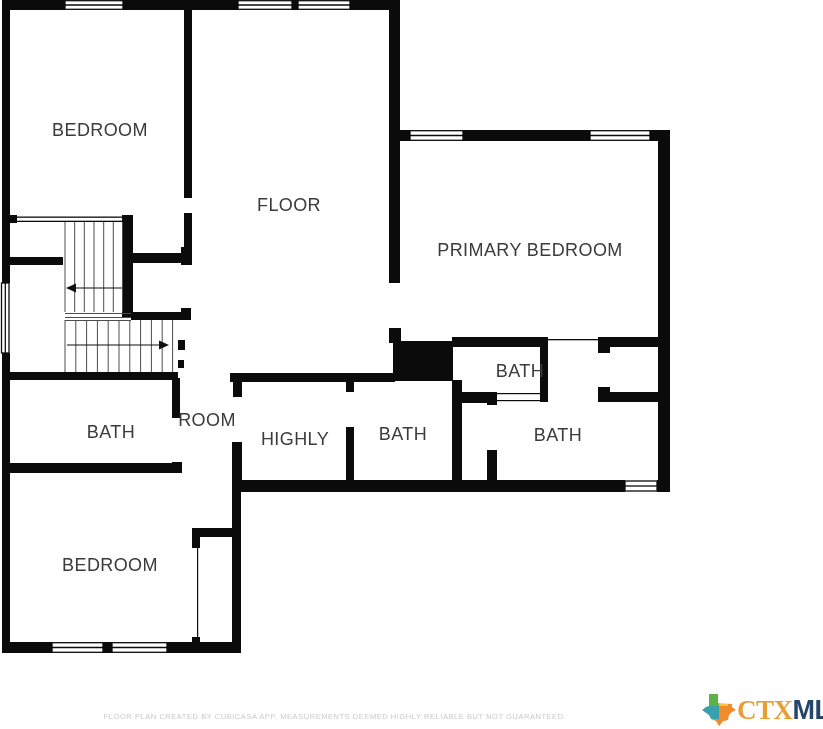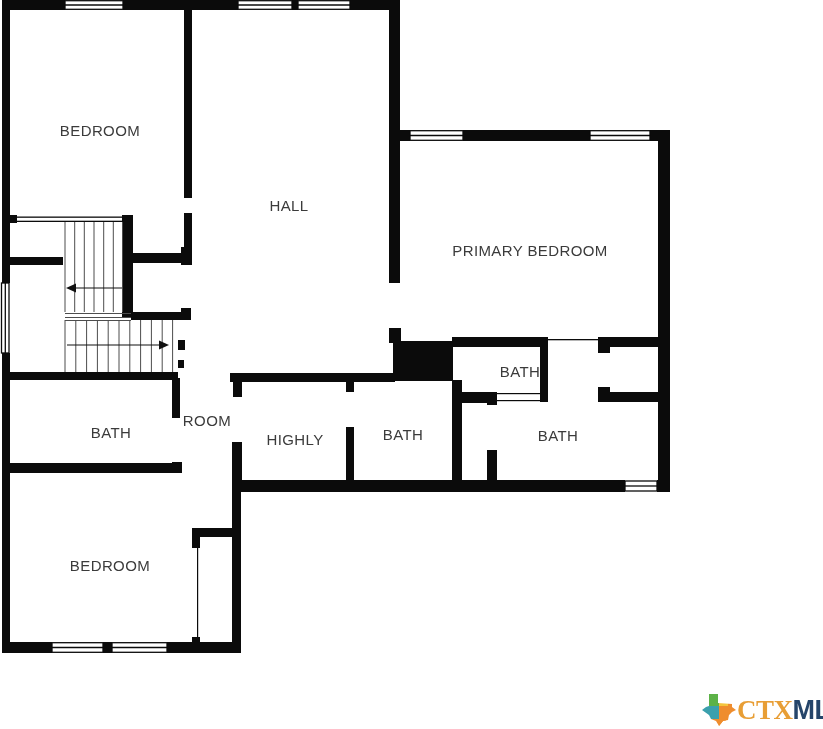--- a/index.html
+++ b/index.html
@@ -17,21 +17,21 @@
     width:823px;height:729px;
     background:var(--bg);
     overflow:hidden;
     font-family:"Liberation Sans", sans-serif;
   }
   #plan-svg{position:absolute;left:0;top:0;}
   .room-label{
     position:absolute;
     transform:translate(-50%,-50%);
     color:var(--label);
-    font-size:15px;
+    font-size:18px;
     letter-spacing:0.4px;
     white-space:nowrap;
     font-weight:400;
   }
   #disclaimer{
     position:absolute;
     left:335px;top:712px;
     transform:translateX(-50%);
     color:var(--disclaimer);
     font-size:7.5px;
@@ -214,31 +214,32 @@
       </g>
       <g>
         <line x1="67" y1="345" x2="160" y2="345" stroke-width="1.2"></line>
         <polygon points="169,345 159,340.5 159,349.5" stroke="none"></polygon>
       </g>
     </g>
   </svg>
 
   <div>
     <div class="room-label" style="left:100px;top:130px">BEDROOM</div>
-    <div class="room-label" style="left:289px;top:205px">HALL</div>
+    <div class="room-label" style="left:289px;top:205px">FLOOR</div>
     <div class="room-label" style="left:530px;top:250px">PRIMARY BEDROOM</div>
     <div class="room-label" style="left:520px;top:371px">BATH</div>
     <div class="room-label" style="left:111px;top:432px">BATH</div>
     <div class="room-label" style="left:207px;top:420px">ROOM</div>
     <div class="room-label" style="left:295px;top:439px">HIGHLY</div>
     <div class="room-label" style="left:403px;top:434px">BATH</div>
     <div class="room-label" style="left:558px;top:435px">BATH</div>
     <div class="room-label" style="left:110px;top:565px">BEDROOM</div>
   </div>
 
+  <div id="disclaimer">FLOOR PLAN CREATED BY CUBICASA APP. MEASUREMENTS DEEMED HIGHLY RELIABLE BUT NOT GUARANTEED.</div>
 
   <div id="logo">
     <svg width="35" height="34" viewBox="0 0 35 34">
       <defs>
         <clipPath id="texas-clip">
           <polygon points="8,1 17,1 17,10 31,11 31,14 35,17 31,19 28,22 27,27 22,28 18,33 15,28 10,26 8,22 1,17 5,14 8,13"></polygon>
         </clipPath>
       </defs>
       <g clip-path="url(#texas-clip)">
         <rect x="0" y="0" width="18" height="13" fill="#5CB247"></rect>

